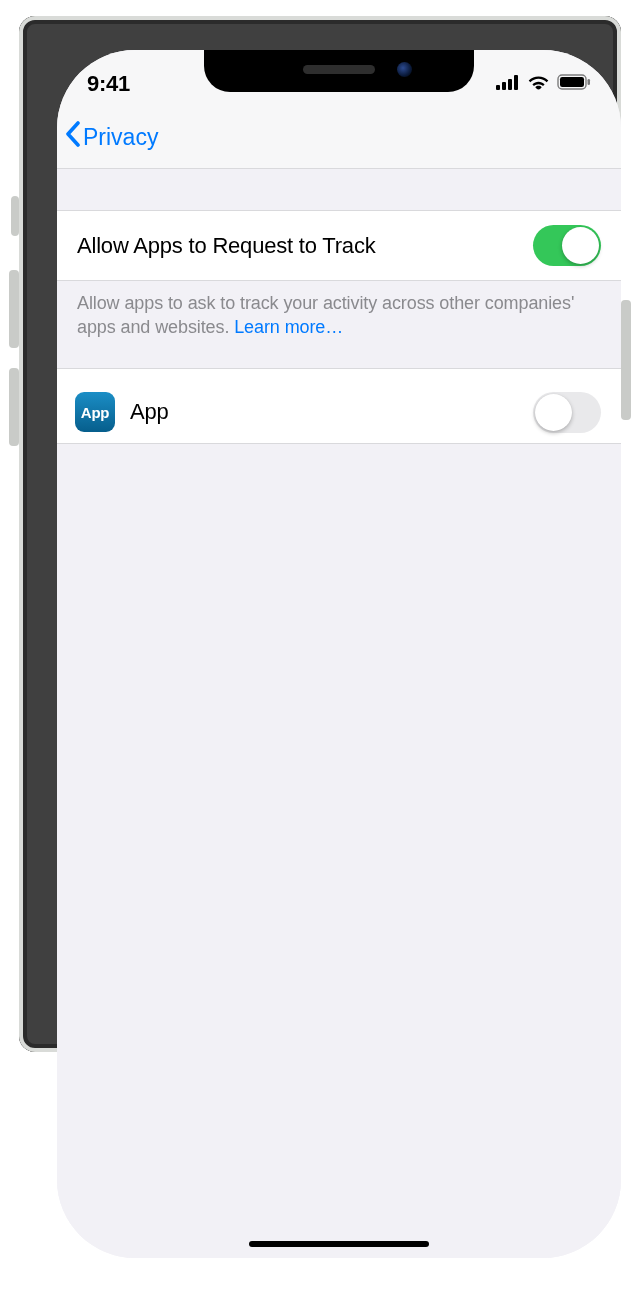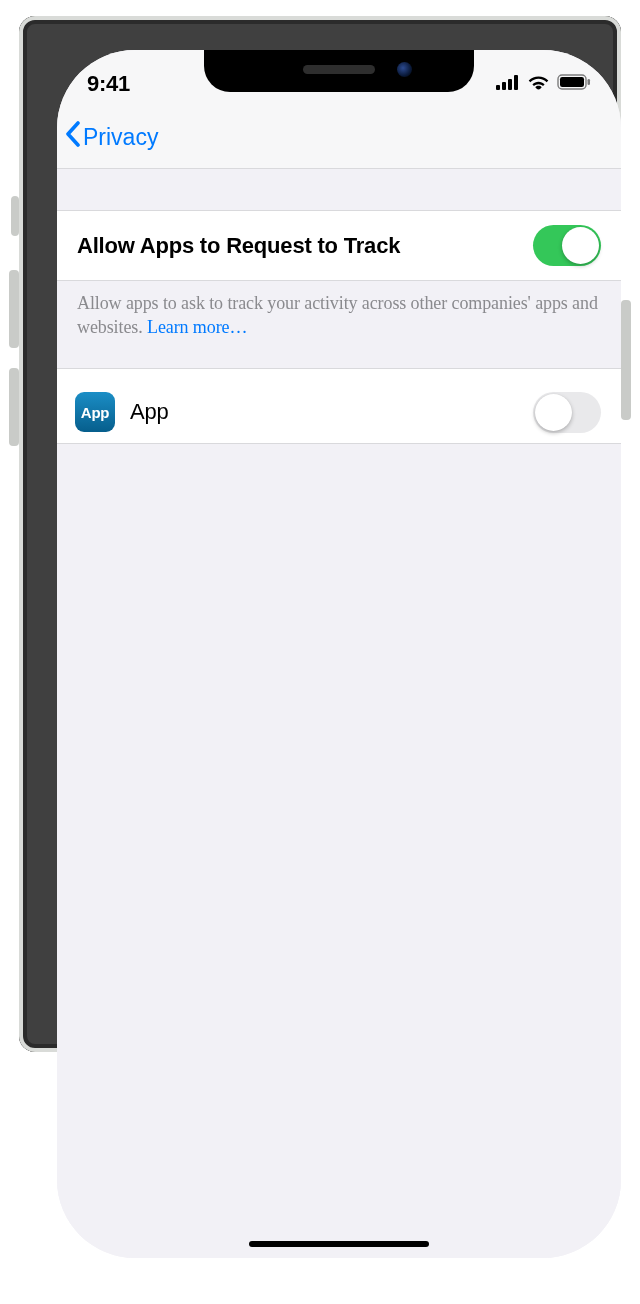--- a/index.html
+++ b/index.html
@@ -154,21 +154,20 @@
     position: absolute;
     top: 118px;
     left: 0;
     right: 0;
     bottom: 0;
     background: #f2f1f6;
   }
 
   .cell-group {
     margin-top: 42px;
-    font-weight: bold;
   }
   .cell {
     background: #ffffff;
     border-top: 1px solid #d9d9dc;
     border-bottom: 1px solid #d9d9dc;
     padding: 14px 20px 14px 20px;
     display: flex;
     align-items: center;
     justify-content: space-between;
     min-height: 34px;
@@ -178,21 +177,20 @@
     color: #000;
     letter-spacing: -0.2px;
   }
 
   .footer-text {
     padding: 10px 20px 0 20px;
     font-size: 18px;
     line-height: 1.35;
     color: #8a8a8e;
     letter-spacing: -0.1px;
-    font-family: Liberation Serif, serif;
   }
   .footer-text .link { color: #007aff; }
 
   .cell.app {
     margin-top: 28px;
     padding: 23px 20px 10px 18px;
   }
   .app-left {
     display: flex;
     align-items: center;

